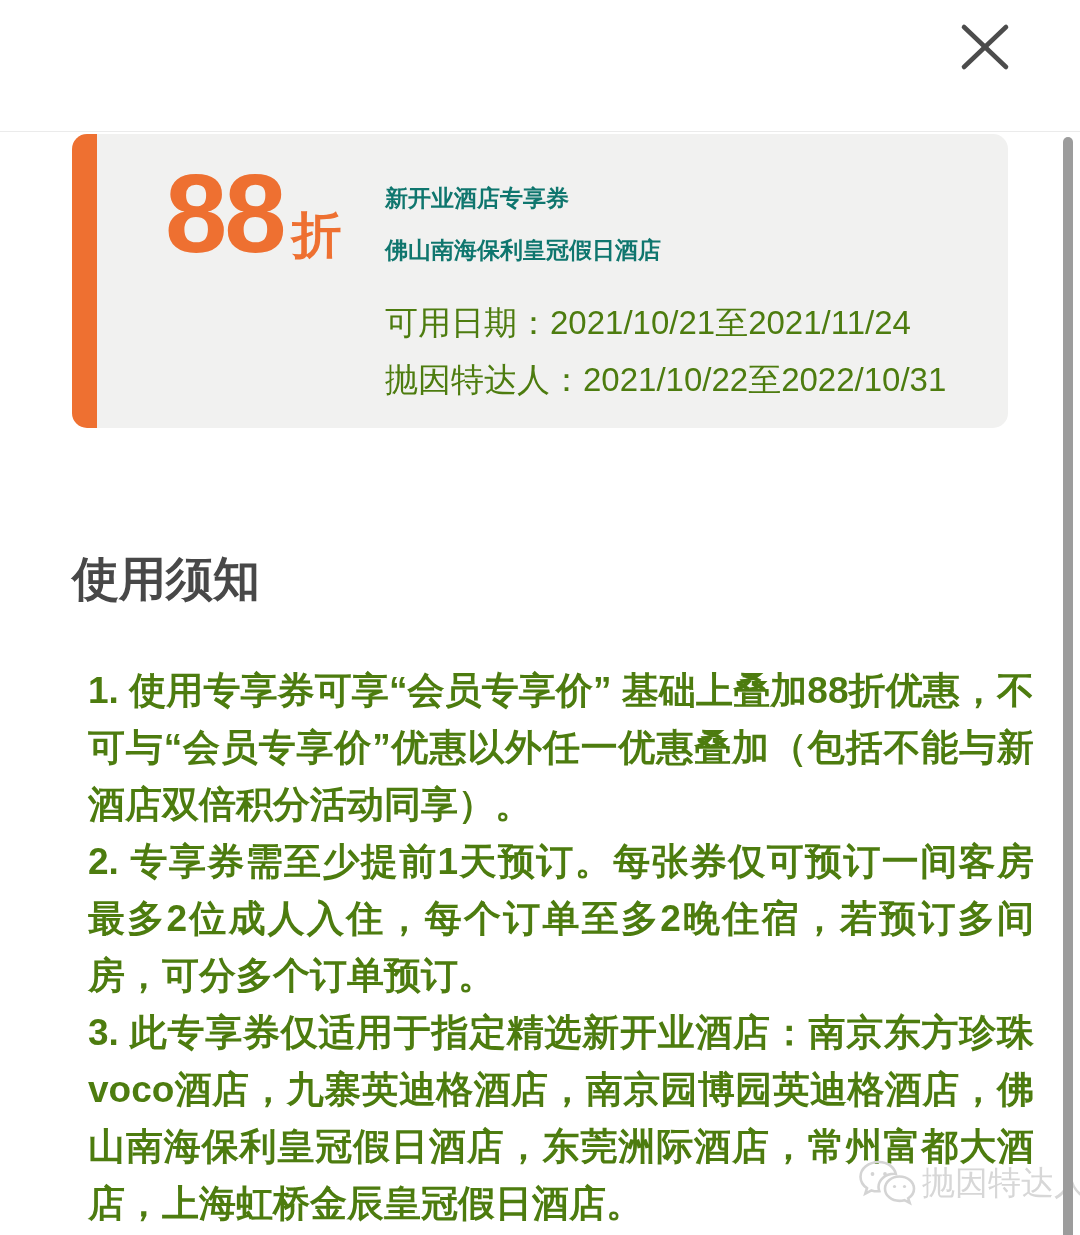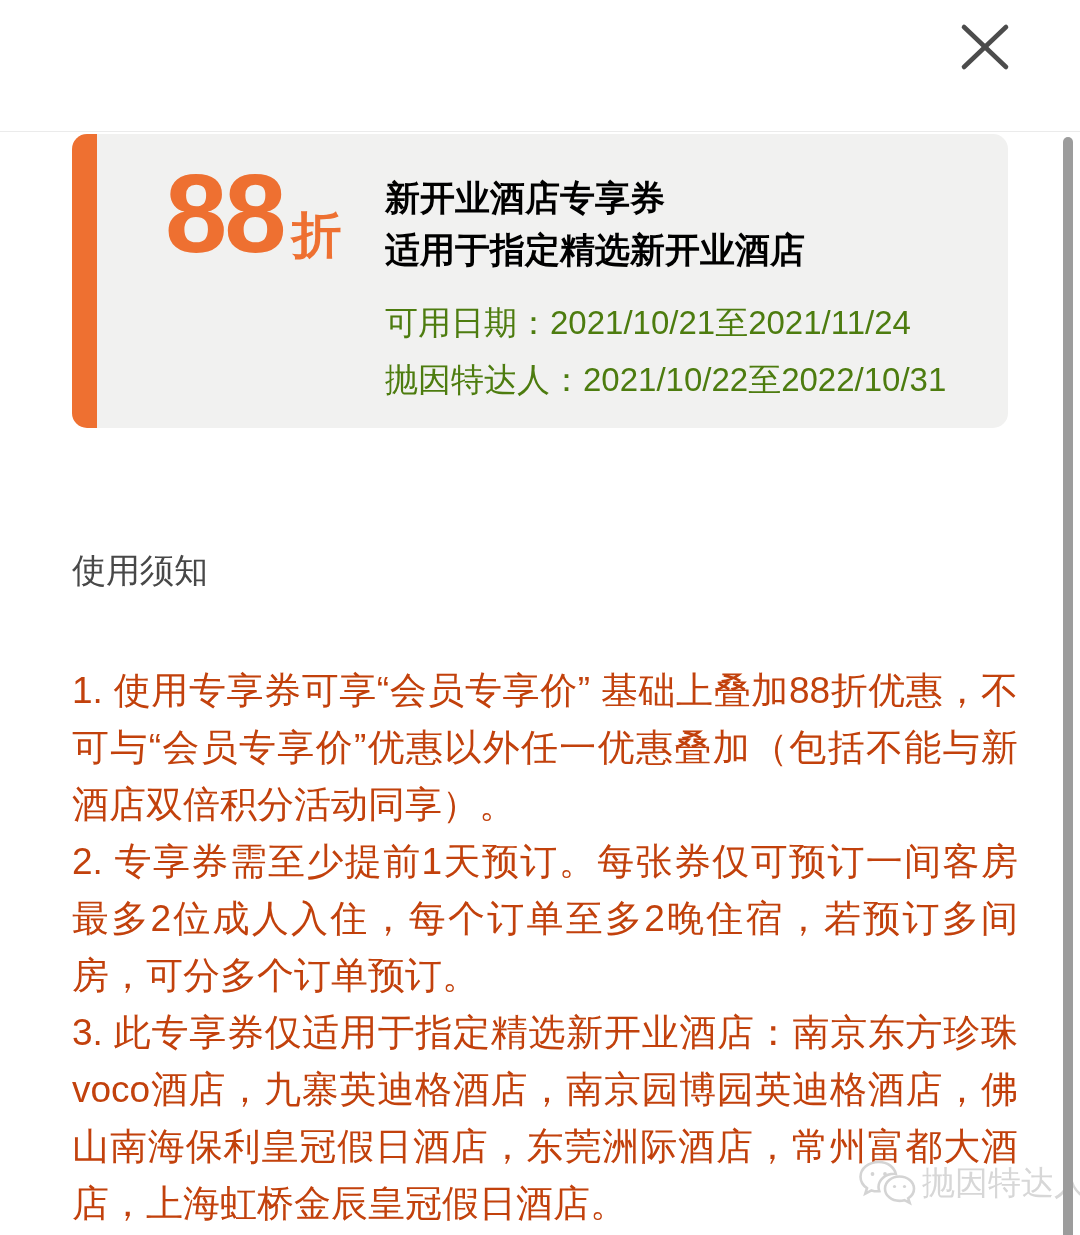--- a/index.html
+++ b/index.html
@@ -52,38 +52,39 @@
     letter-spacing:-3px;
     color:var(--accent,#ee7031);
   }
   .discount-unit {
     font-size:50px; font-weight:bold;
     margin-left:8px;
     color:var(--accent,#ee7031);
   }
   .card-info { position:absolute; left:288px; top:38px; width:600px; }
   .card-title {
-    font-size:35px; font-weight:bold; color:#000000;
+    font-size:23px; font-weight:bold; color:#0f766e;
     line-height:52px; white-space:nowrap;
   }
   .card-dates { margin-top:18px; }
   .card-date {
     font-size:33px; color:#4d7c0f;
     line-height:57px; white-space:nowrap;
   }
   
   .notice-heading {
     position:absolute; left:72px; top:548px;
-    font-size:34px; font-weight:normal; color:#484848;
+    font-size:47px; font-weight:bold; color:#484848;
   }
   .terms {
-    position:absolute; left:72px; top:662px;
+    position:absolute; left:88px; top:662px;
     width:946px;
-    font-size:37px; line-height:57px; color:#c2410c;
+    font-size:37px; line-height:57px; color:#4d7c0f;
     text-align:justify;
+    font-weight:bold;
   }
   .terms p { margin:0; }
   
   .watermark {
     position:absolute; left:858px; top:1160px;
     display:flex; align-items:center;
     color:#d7d7d7; font-size:33px; white-space:nowrap;
     text-shadow:0 0 2px #ffffff;
     pointer-events:none;
   }
@@ -114,21 +115,21 @@
     <div class="card-accent"></div>
     <div class="card-body">
       <div class="discount">
         <div class="discount-inner">
           <span class="discount-value">88</span>
           <span class="discount-unit">折</span>
         </div>
       </div>
       <div class="card-info">
         <div class="card-title">新开业酒店专享券</div>
-        <div class="card-title">适用于指定精选新开业酒店</div>
+        <div class="card-title">佛山南海保利皇冠假日酒店</div>
         <div class="card-dates">
           <div class="card-date"><span>可用日期：</span><span>2021/10/21至2021/11/24</span></div>
           <div class="card-date"><span>抛因特达人：</span><span>2021/10/22至2022/10/31</span></div>
         </div>
       </div>
     </div>
   </div>
 
   <h2 class="notice-heading">使用须知</h2>
 

